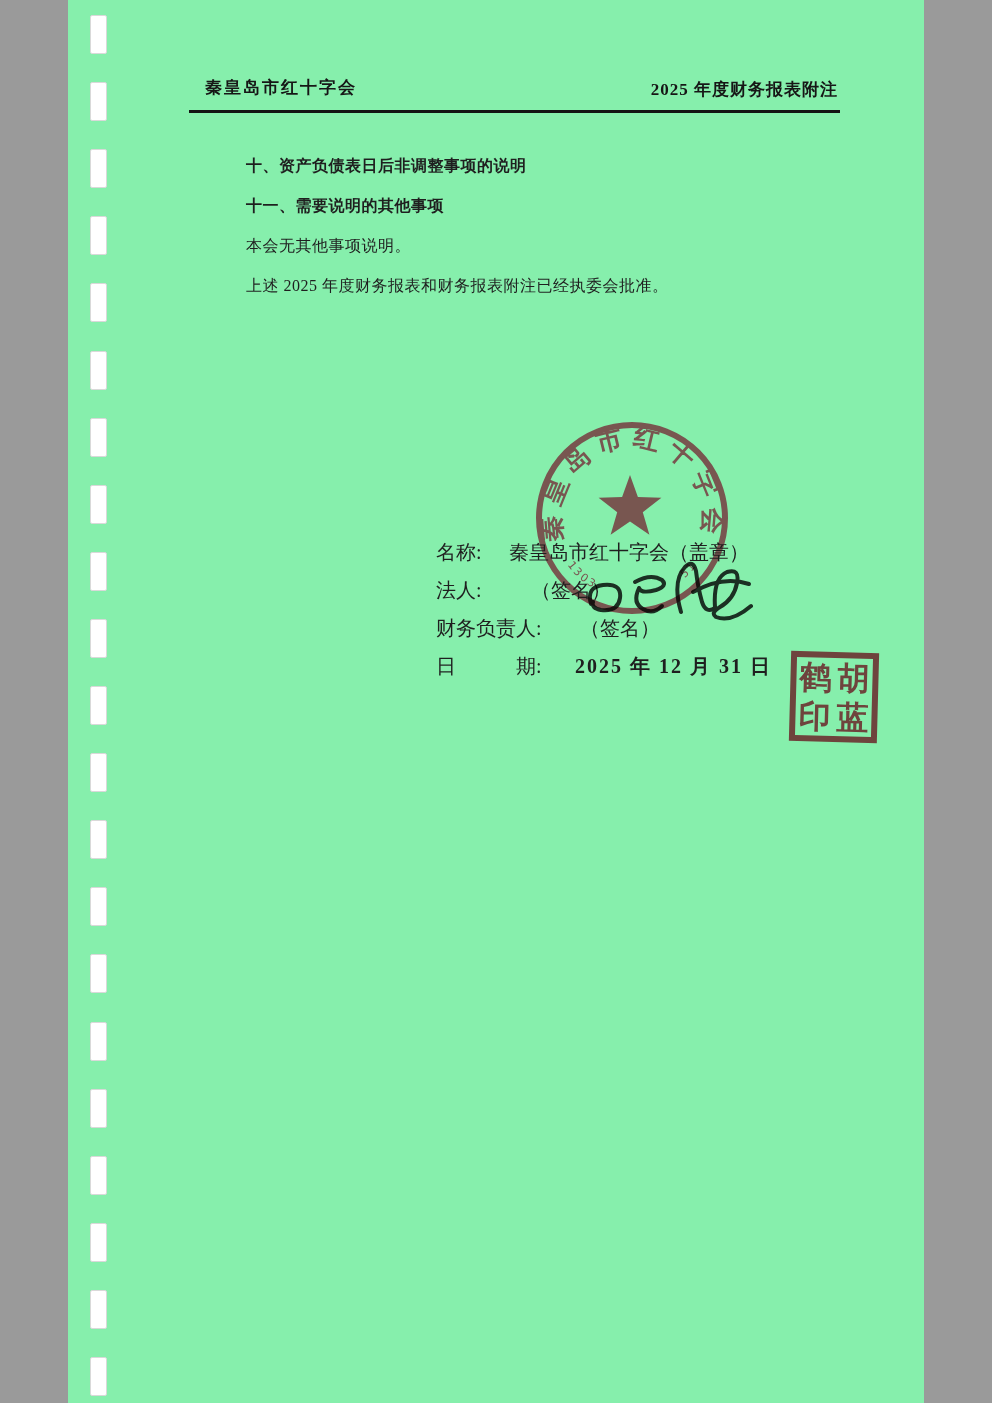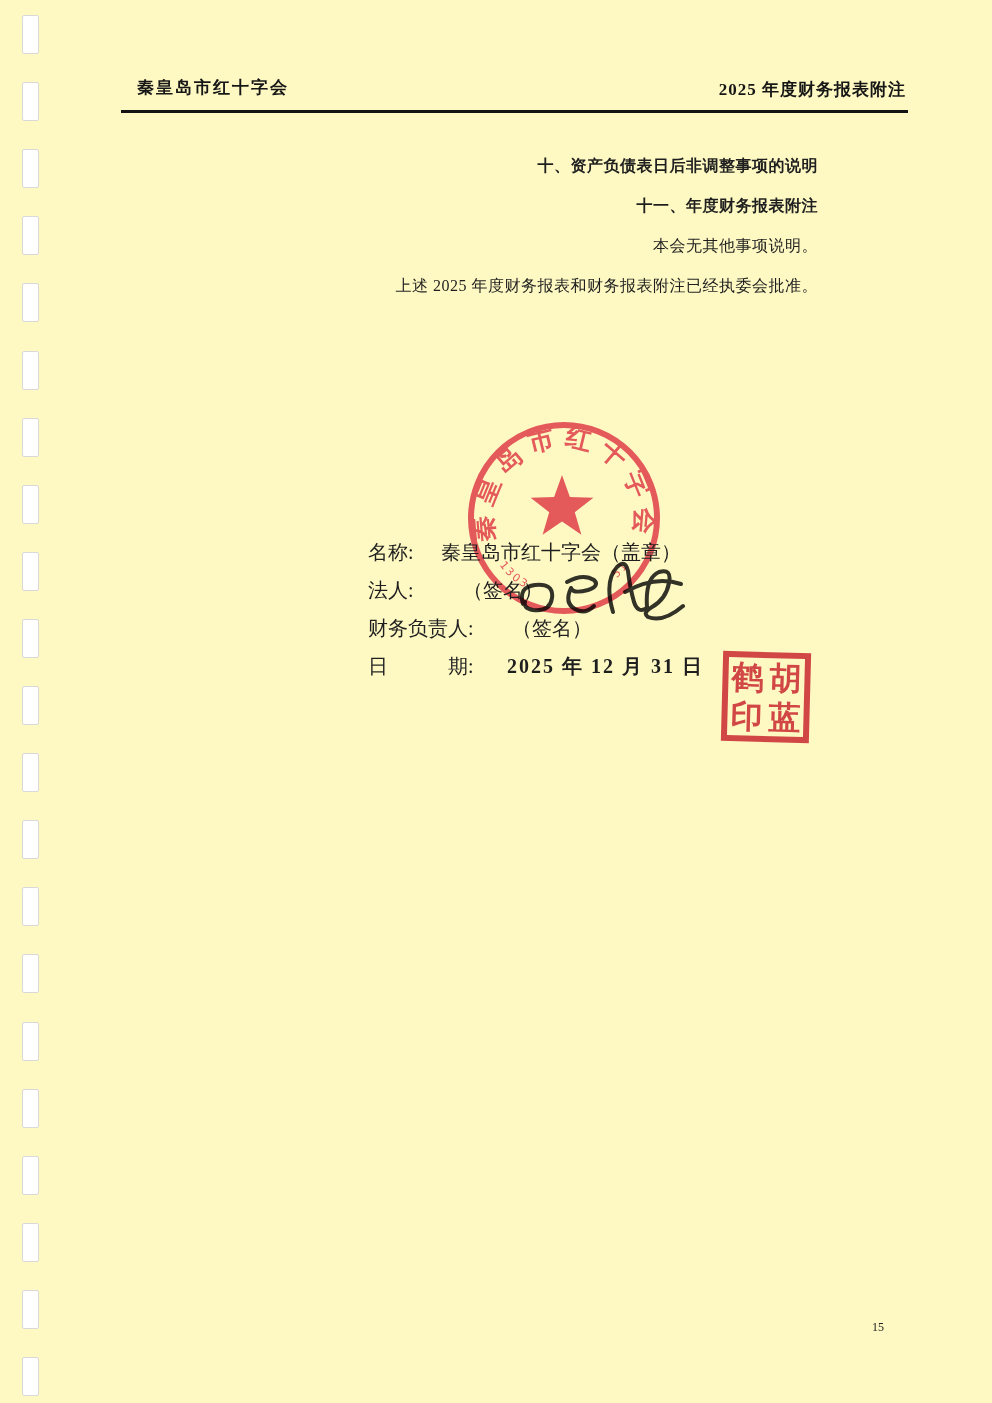--- a/index.html
+++ b/index.html
@@ -3,27 +3,26 @@
 <meta charset="utf-8">
 <style>
   :root{
     --round-seal:#e24a68;
     --square-seal:#cf3a4d;
     --ink:#1f1f1f;
   }
   html,body{margin:0;padding:0;background:#9a9a9a;}
   .page{
     position:relative;
-    width:992px;height:1403px;
+    width:856px;height:1403px;
     margin:0 auto;
-    background:#fef9c3;
+    background:#86efac;
     overflow:hidden;
     font-family:"Liberation Serif","DejaVu Serif",serif;
     color:var(--ink);
-    text-align:right;
   }
   
   .hole{
     position:absolute;
     left:22px;width:15px;height:37px;
     border:1.5px solid #d9d9d9;
     border-radius:2px;
     background:#fff;
   }
   
@@ -140,21 +139,21 @@
       <div class="hole" style="top: 1289.9px;"></div>
       <div class="hole" style="top: 1357px;"></div>
     </div>
 
   <div class="hdr-left">秦皇岛市红十字会</div>
   <div class="hdr-right">2025 年度财务报表附注</div>
   <div class="hdr-rule"></div>
 
   <div class="body-text">
     <p class="para-heading">十、资产负债表日后非调整事项的说明</p>
-    <p class="para-heading">十一、年度财务报表附注</p>
+    <p class="para-heading">十一、需要说明的其他事项</p>
     <p>本会无其他事项说明。</p>
     <p>上述 2025 年度财务报表和财务报表附注已经执委会批准。</p>
   </div>
 
   <svg class="round-seal" viewBox="0 0 220 220">
     <circle cx="110" cy="110" r="93" fill="none" stroke="var(--round-seal)" stroke-width="6"></circle>
     <polygon fill="var(--round-seal)" points="108,67 115.9,89.1 139.4,89.8 120.8,104.2 127.4,126.7 108,113.5 88.6,126.7 95.2,104.2 76.6,89.8 100.1,89.1"></polygon>
     <defs>
       <path id="ringPath" d="M 47.6,146 A 72,72 0 1 1 172.4,146" fill="none"></path>
       <path id="codePath" d="M 40.7,150 A 80,80 0 0 0 179.3,150" fill="none"></path>

